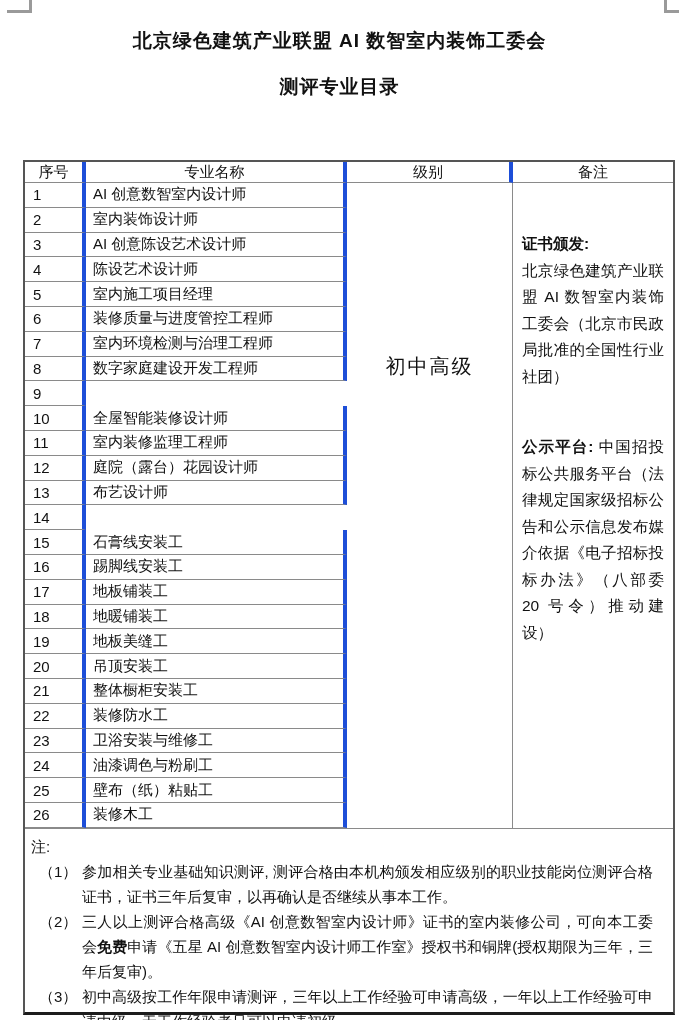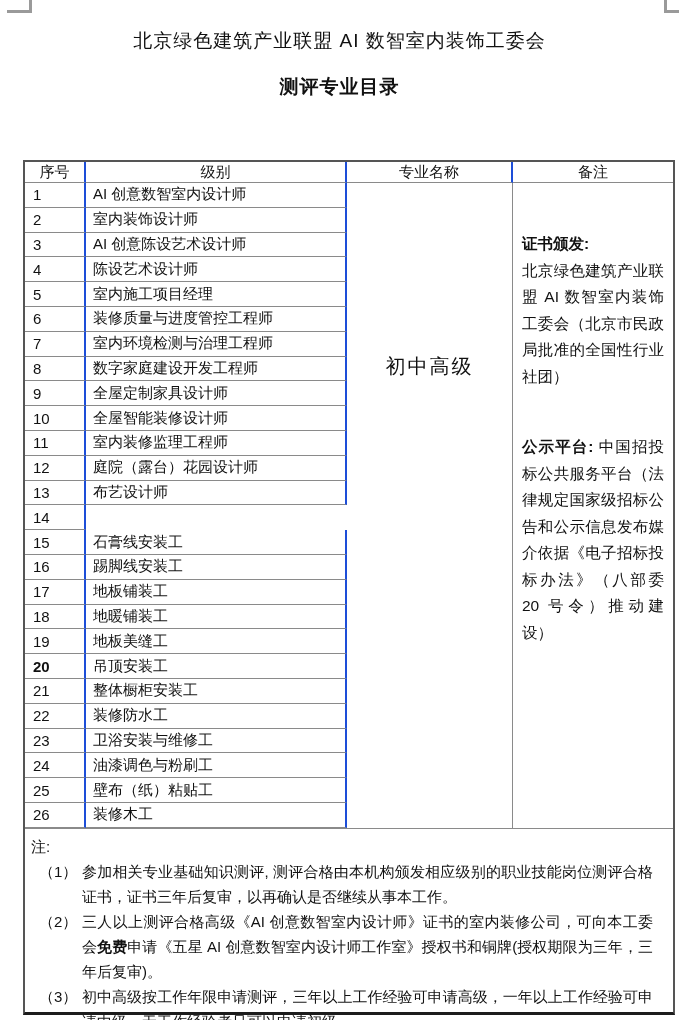--- a/index.html
+++ b/index.html
@@ -14,41 +14,41 @@
 
   
   .mark { position: absolute; background: #9a9a9a; }
   .mark.tl-v { left: 29px; top: 0; width: 3px; height: 12px; }
   .mark.tl-h { left: 7px;  top: 10px; width: 25px; height: 3px; }
   .mark.tr-v { left: 664px; top: 0; width: 3px; height: 12px; }
   .mark.tr-h { left: 664px; top: 10px; width: 15px; height: 3px; }
 
   .title {
     position: absolute; top: 28px; left: 0; width: 100%;
-    text-align: center; font-size: 19px; font-weight: normal;
+    text-align: center; font-size: 19px; font-weight: bold;
     letter-spacing: 1px;
   }
   .subtitle {
     position: absolute; top: 74px; left: 0; width: 100%;
     text-align: center; font-size: 19px; font-weight: bold;
     letter-spacing: 1px;
   }
 
   .tablewrap {
     position: absolute; left: 23px; top: 160px; width: 652px;
     border: 2px solid #555555;
     border-bottom: 3px solid #1c1c1c;
   }
   .tbl {
     display: grid;
     grid-template-columns: 61px 261px 166px 160px;
     grid-template-rows: 21px repeat(26, 24.8px);
   }
   .cell {
-    border-right: 2px solid #1d4ed8;
+    border-right: 4px solid #1d4ed8;
     border-bottom: 1px solid #8a8a8a;
     font-size: 15px;
     display: flex; align-items: center;
     overflow: hidden; white-space: nowrap;
   }
   .cell.hdr { justify-content: center; font-size: 15px; }
   .cell.no  { padding-left: 8px; }
   .cell.name{ padding-left: 7px; }
   .cell.lastcol { border-right: none; }
 
@@ -86,62 +86,61 @@
 <div class="mark tl-h"></div>
 <div class="mark tr-v"></div>
 <div class="mark tr-h"></div>
 
 <div class="title">北京绿色建筑产业联盟 AI 数智室内装饰工委会</div>
 <div class="subtitle">测评专业目录</div>
 
 <div class="tablewrap">
   <div class="tbl">
     <div class="cell hdr">序号</div>
+    <div class="cell hdr">专业名称</div>
     <div class="cell hdr">级别</div>
-    <div class="cell hdr">专业名称</div>
     <div class="cell hdr lastcol">备注</div>
 
     <div class="cell no" style="grid-area: 2 / 1;">1</div>
       <div class="cell name" style="grid-area: 2 / 2;">AI 创意数智室内设计师</div>
       <div class="cell no" style="grid-area: 3 / 1;">2</div>
       <div class="cell name" style="grid-area: 3 / 2;">室内装饰设计师</div>
       <div class="cell no" style="grid-area: 4 / 1;">3</div>
       <div class="cell name" style="grid-area: 4 / 2;">AI 创意陈设艺术设计师</div>
       <div class="cell no" style="grid-area: 5 / 1;">4</div>
       <div class="cell name" style="grid-area: 5 / 2;">陈设艺术设计师</div>
       <div class="cell no" style="grid-area: 6 / 1;">5</div>
       <div class="cell name" style="grid-area: 6 / 2;">室内施工项目经理</div>
       <div class="cell no" style="grid-area: 7 / 1;">6</div>
       <div class="cell name" style="grid-area: 7 / 2;">装修质量与进度管控工程师</div>
       <div class="cell no" style="grid-area: 8 / 1;">7</div>
       <div class="cell name" style="grid-area: 8 / 2;">室内环境检测与治理工程师</div>
       <div class="cell no" style="grid-area: 9 / 1;">8</div>
       <div class="cell name" style="grid-area: 9 / 2;">数字家庭建设开发工程师</div>
       <div class="cell no" style="grid-area: 10 / 1;">9</div>
-      <div class="cell name" style="grid-area: 10 / 2;">全屋定制家具设计师</div>
       <div class="cell no" style="grid-area: 11 / 1;">10</div>
       <div class="cell name" style="grid-area: 11 / 2;">全屋智能装修设计师</div>
       <div class="cell no" style="grid-area: 12 / 1;">11</div>
       <div class="cell name" style="grid-area: 12 / 2;">室内装修监理工程师</div>
       <div class="cell no" style="grid-area: 13 / 1;">12</div>
       <div class="cell name" style="grid-area: 13 / 2;">庭院（露台）花园设计师</div>
       <div class="cell no" style="grid-area: 14 / 1;">13</div>
       <div class="cell name" style="grid-area: 14 / 2;">布艺设计师</div>
       <div class="cell no" style="grid-area: 15 / 1;">14</div>
       <div class="cell no" style="grid-area: 16 / 1;">15</div>
       <div class="cell name" style="grid-area: 16 / 2;">石膏线安装工</div>
       <div class="cell no" style="grid-area: 17 / 1;">16</div>
       <div class="cell name" style="grid-area: 17 / 2;">踢脚线安装工</div>
       <div class="cell no" style="grid-area: 18 / 1;">17</div>
       <div class="cell name" style="grid-area: 18 / 2;">地板铺装工</div>
       <div class="cell no" style="grid-area: 19 / 1;">18</div>
       <div class="cell name" style="grid-area: 19 / 2;">地暖铺装工</div>
       <div class="cell no" style="grid-area: 20 / 1;">19</div>
       <div class="cell name" style="grid-area: 20 / 2;">地板美缝工</div>
-      <div class="cell no" style="grid-area: 21 / 1; font-weight: bold;">20</div>
+      <div class="cell no" style="grid-area: 21 / 1;">20</div>
       <div class="cell name" style="grid-area: 21 / 2;">吊顶安装工</div>
       <div class="cell no" style="grid-area: 22 / 1;">21</div>
       <div class="cell name" style="grid-area: 22 / 2;">整体橱柜安装工</div>
       <div class="cell no" style="grid-area: 23 / 1;">22</div>
       <div class="cell name" style="grid-area: 23 / 2;">装修防水工</div>
       <div class="cell no" style="grid-area: 24 / 1;">23</div>
       <div class="cell name" style="grid-area: 24 / 2;">卫浴安装与维修工</div>
       <div class="cell no" style="grid-area: 25 / 1;">24</div>
       <div class="cell name" style="grid-area: 25 / 2;">油漆调色与粉刷工</div>
       <div class="cell no" style="grid-area: 26 / 1;">25</div>

